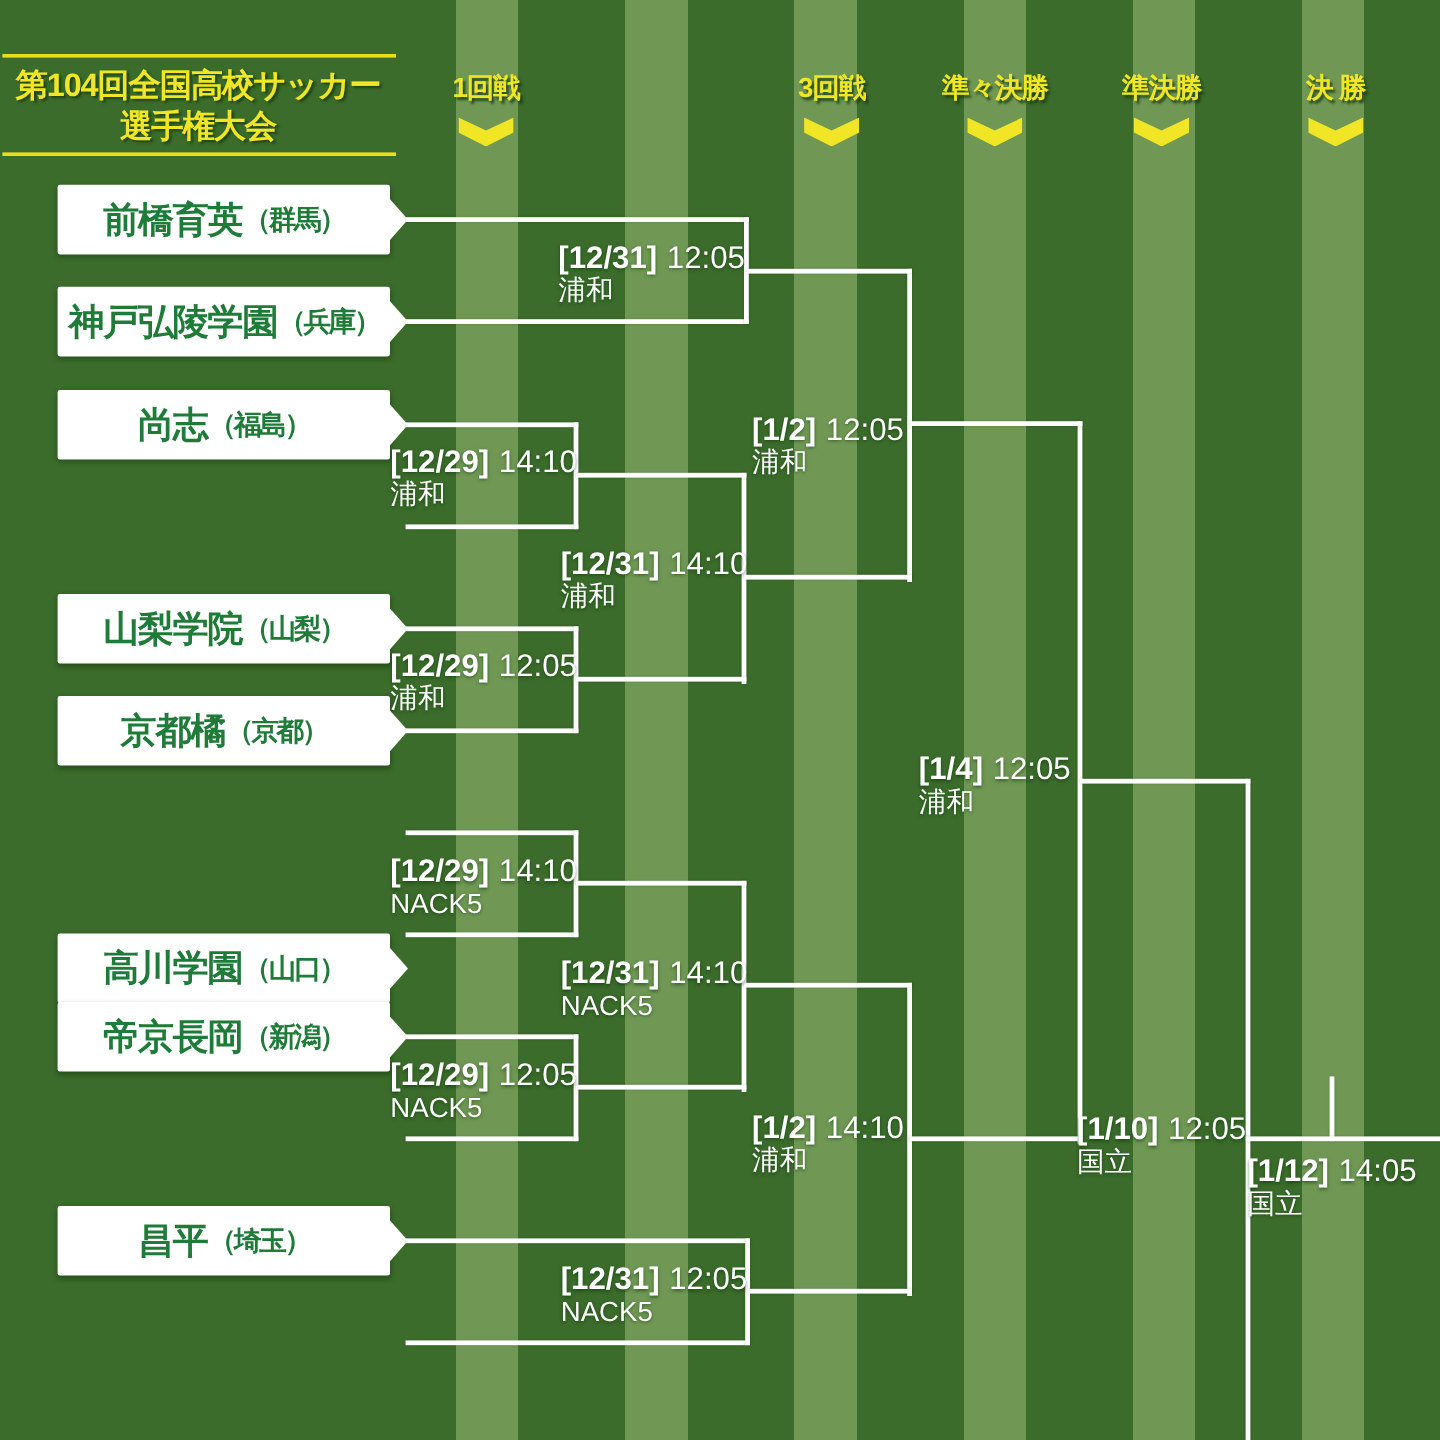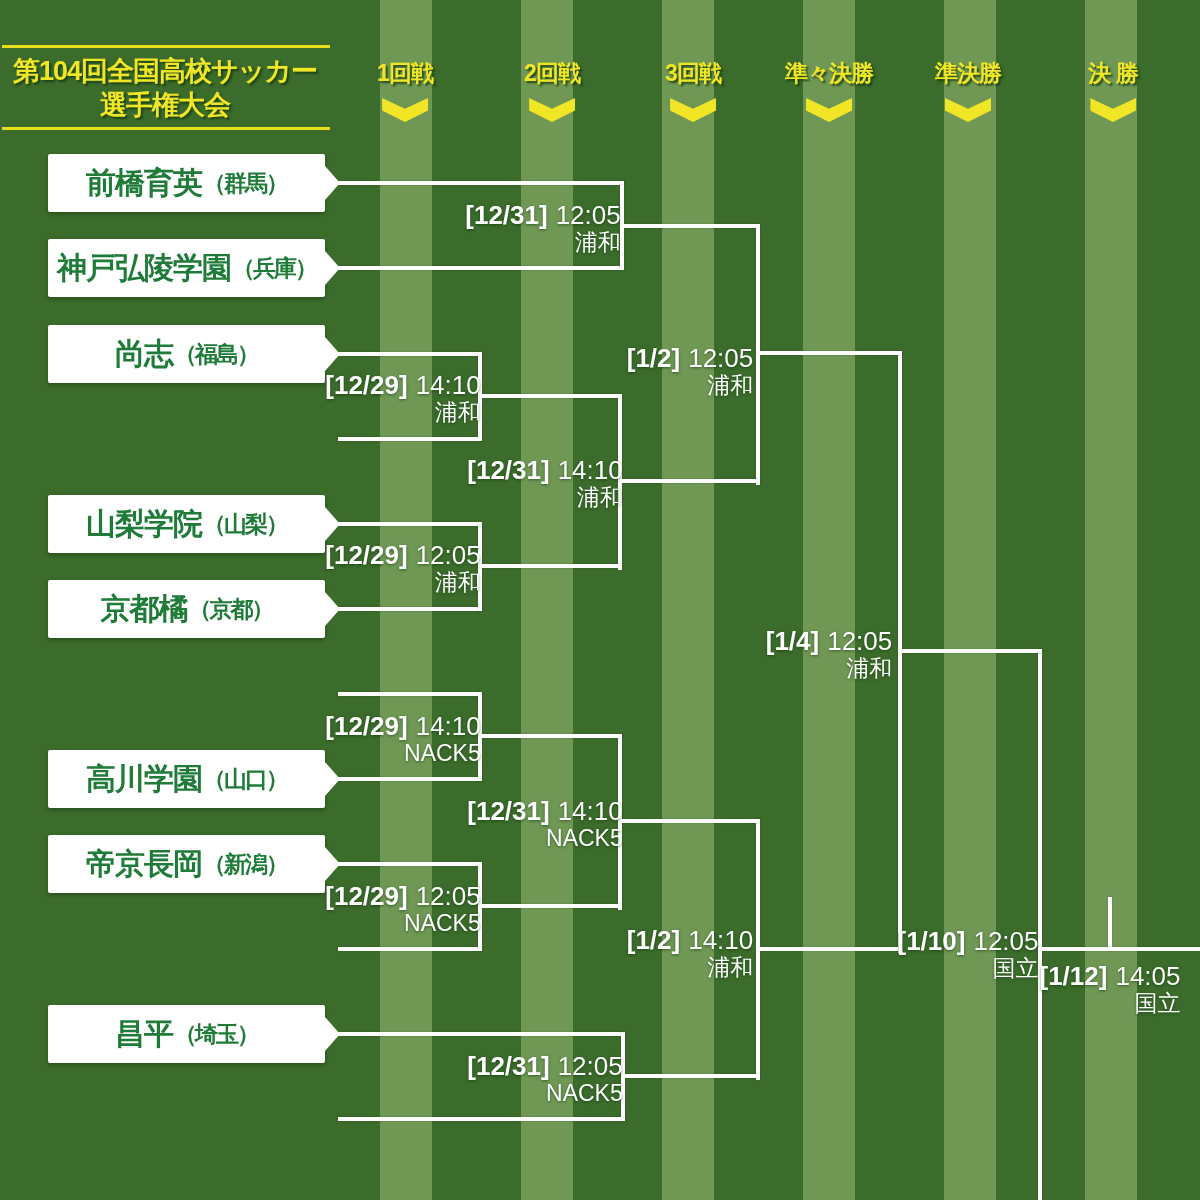--- a/index.html
+++ b/index.html
@@ -39,21 +39,21 @@
         box-shadow:0 2px 4px rgba(0,30,0,.35);white-space:nowrap;}
   .team::after{content:"";position:absolute;right:-15px;top:50%;transform:translateY(-50%);
         width:0;height:0;border-left:15px solid var(--white);
         border-top:17px solid transparent;border-bottom:17px solid transparent;}
   .tname{color:var(--tgreen);font-weight:800;font-size:30px;letter-spacing:-1px;}
   .tpref{color:var(--tgreen);font-weight:600;font-size:23px;letter-spacing:-2px;margin-left:1px;}
   
   .hl,.vl{position:absolute;background:var(--white);box-shadow:0 0 2px rgba(0,40,0,.25);}
   .hl{height:4px;} .vl{width:4px;}
   
-  .mlabel{position:absolute;transform:translate(-50%,-50%);text-align:right;color:var(--white);
+  .mlabel{position:absolute;transform:translate(-50%,-50%);text-align:left;color:var(--white);
           white-space:nowrap;text-shadow:0 1px 3px rgba(0,45,0,.55);}
   .ml1{font-size:26px;line-height:29px;}
   .md{font-weight:800;}
   .mt{font-weight:400;margin-left:8px;}
   .mv{font-size:23px;line-height:24px;font-weight:400;}
 </style>
 </head>
 <body>
 
 <div id="stage">
@@ -63,24 +63,20 @@
   <div class="hdr">
     <div>第104回全国高校サッカー</div>
     <div>選手権大会</div>
   </div>
   <div class="hdr-rule" style="top:127px"></div>
 
   <div class="round" style="left:405px">
     <div class="rlabel">1回戦</div>
     <div class="arrow"></div>
   </div>
-  <div class="round" style="left:552px">
-    <div class="rlabel">2回戦</div>
-    <div class="arrow"></div>
-  </div>
   <div class="round" style="left:693px">
     <div class="rlabel">3回戦</div>
     <div class="arrow"></div>
   </div>
   <div class="round" style="left:829px">
     <div class="rlabel">準々決勝</div>
     <div class="arrow"></div>
   </div>
   <div class="round" style="left:968px">
     <div class="rlabel">準決勝</div>
@@ -104,21 +100,21 @@
       <span class="tpref">（福島）</span>
   </div>
   <div class="team" style="top:495px">
     <span class="tname">山梨学院</span>
       <span class="tpref">（山梨）</span>
   </div>
   <div class="team" style="top:580px">
     <span class="tname">京都橘</span>
       <span class="tpref">（京都）</span>
   </div>
-  <div class="team" style="top:750px">
+  <div class="team" style="top:778px">
     <span class="tname">高川学園</span>
       <span class="tpref">（山口）</span>
   </div>
   <div class="team" style="top:835px">
     <span class="tname">帝京長岡</span>
       <span class="tpref">（新潟）</span>
   </div>
   <div class="team" style="top:1005px">
     <span class="tname">昌平</span>
       <span class="tpref">（埼玉）</span>

